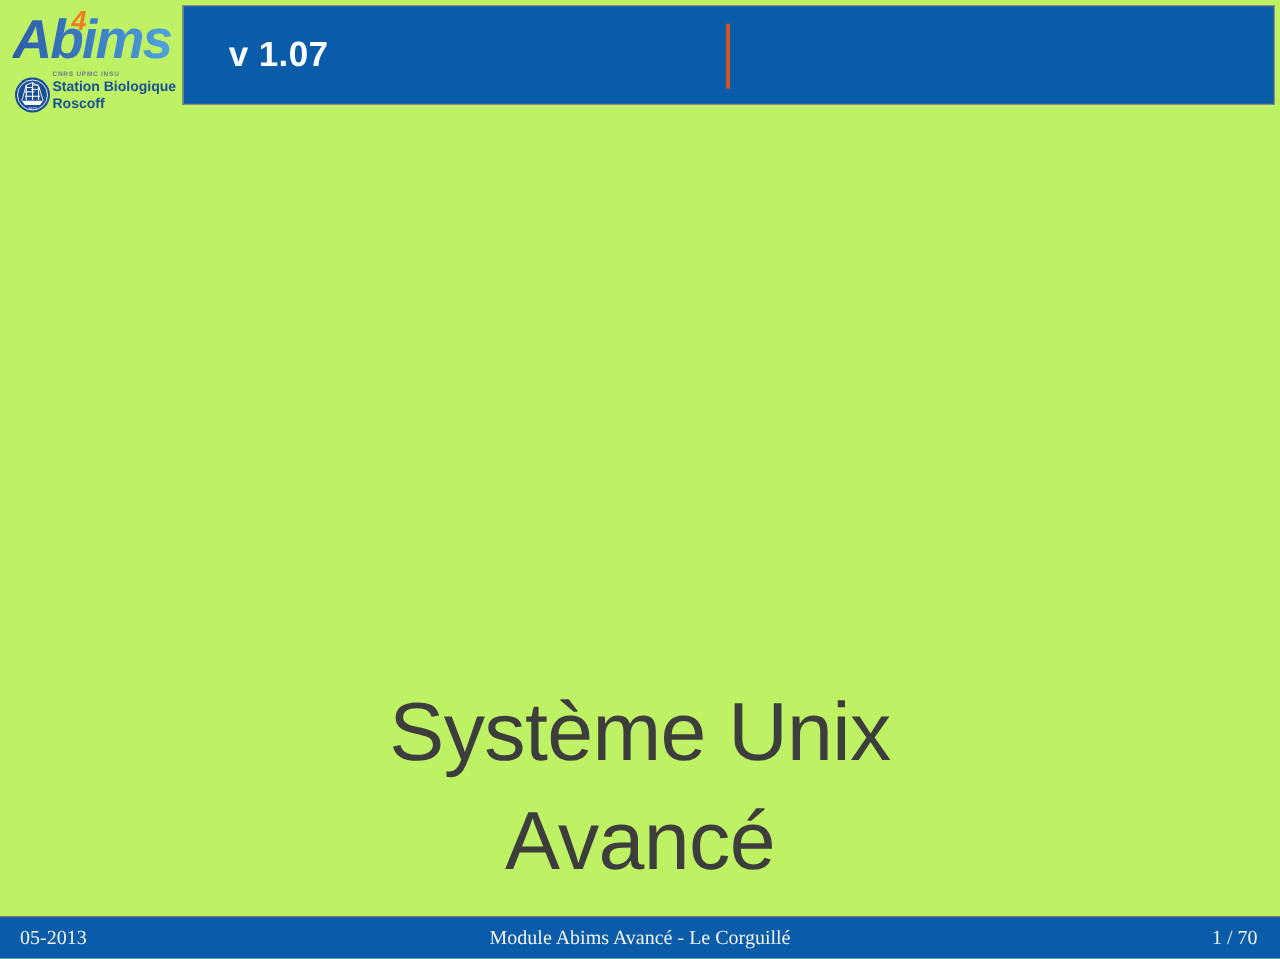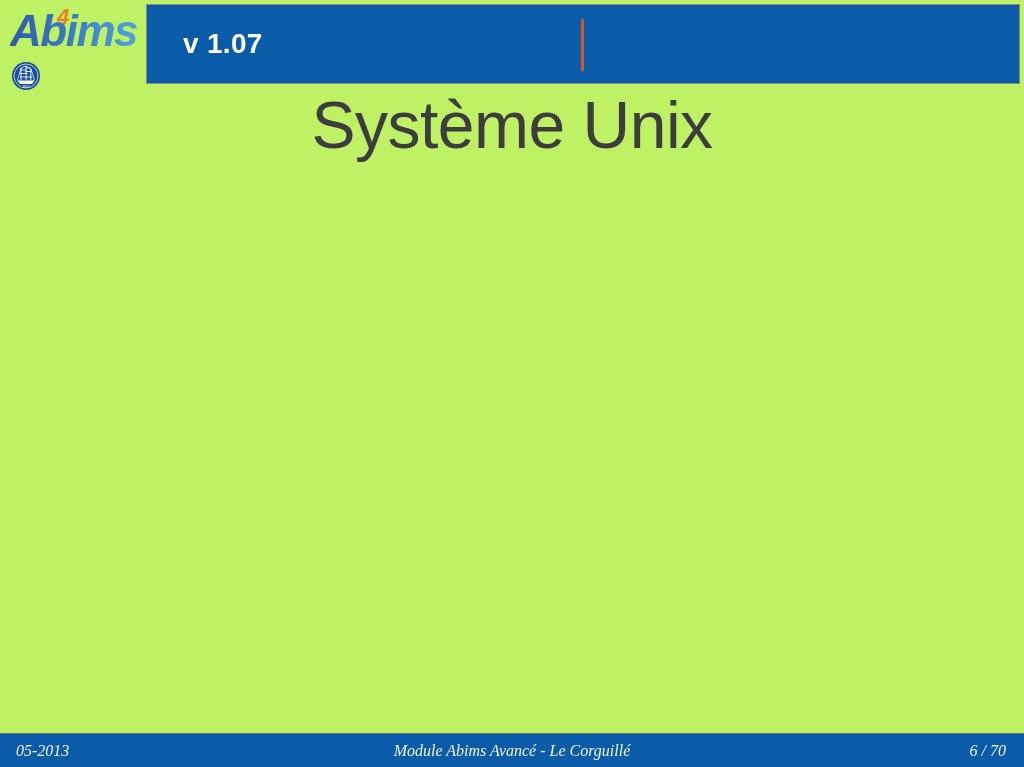--- a/index.html
+++ b/index.html
@@ -104,21 +104,21 @@
   }
 
   
   .title-area {
     position: absolute;
     left: 0;
     top: 96px;
     width: 1024px;
     height: 634px;
     display: flex;
-    align-items: flex-start;
+    align-items: flex-end;
     justify-content: center;
   }
   .main-title {
     width: 560px;
     text-align: center;
     color: #3d3d3d;
     font-family: "Liberation Sans", sans-serif;
     font-size: 66px;
     font-weight: normal;
     line-height: 1.32;
@@ -145,21 +145,20 @@
     height: 34px;
   }
   .footer-text {
     position: absolute;
     top: 50%;
     transform: translateY(-50%);
     color: #f2f2f2;
     font-family: "Liberation Serif", serif;
     font-size: 16px;
     white-space: nowrap;
-    font-style: italic;
   }
   .footer-date { left: 16px; }
   .footer-center {
     left: 0;
     width: 1024px;
     text-align: center;
   }
   .footer-page {
     right: 18px;
   }
@@ -191,34 +190,40 @@
 
       <rect x="9.6" y="7" width="0.9" height="12" fill="#ffffff"></rect>
       <rect x="14.6" y="5" width="0.9" height="14" fill="#ffffff"></rect>
       <rect x="19.4" y="8" width="0.9" height="11" fill="#ffffff"></rect>
 
       <path d="M10 9 L15 9 M9 12.5 L16.5 12.5 M9 16 L21 16 M15 7 L20 7 M14 10.5 L21 10.5" stroke="#ffffff" stroke-width="0.8" fill="none"></path>
       <path d="M6.5 19.5 L10 7 L15 5 L20 8 L23.5 19.5" fill="none" stroke="#ffffff" stroke-width="0.7"></path>
       <text x="15" y="27.4" text-anchor="middle" font-family="Liberation Sans, sans-serif" font-size="3.2" fill="#ffffff">1872</text>
     </svg>
 
+    <div class="logo-sub">
+      <div class="logo-agencies">CNRS UPMC INSU</div>
+      <div class="logo-station">Station Biologique</div>
+      <div class="logo-station">Roscoff</div>
+    </div>
   </div>
 
   <div class="header-band">
     <div class="header-version">v 1.07</div>
     <div class="header-accent-rule"></div>
   </div>
 
   <div class="title-area">
     <h1 class="main-title">
       <span>Système Unix</span><br>
+      <span>Avancé</span>
     </h1>
   </div>
 
   <div class="footer-band">
     <div class="footer-inner">
       <div class="footer-text footer-date">05-2013</div>
       <div class="footer-text footer-center">Module Abims Avancé - Le Corguillé</div>
-      <div class="footer-text footer-page">6 / 70</div>
+      <div class="footer-text footer-page">1 / 70</div>
     </div>
   </div>
 
 </div>
 
 </body></html>

